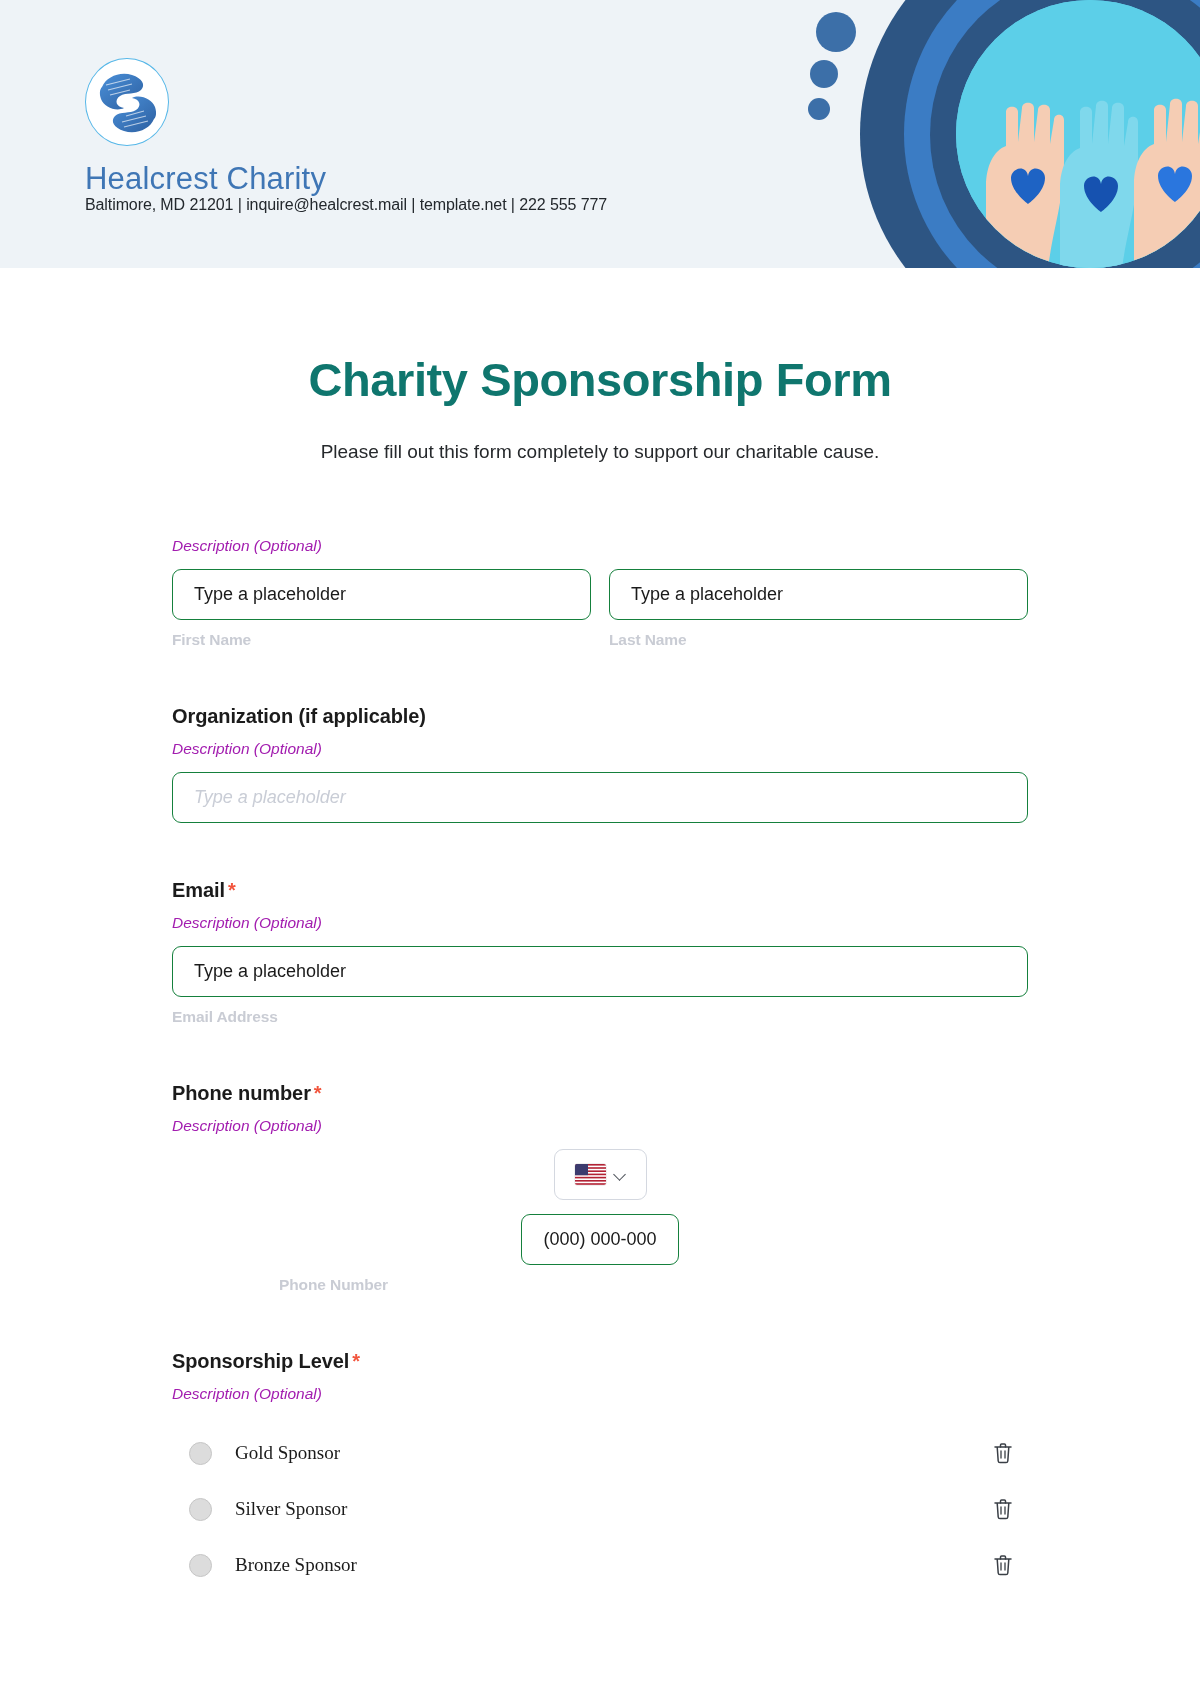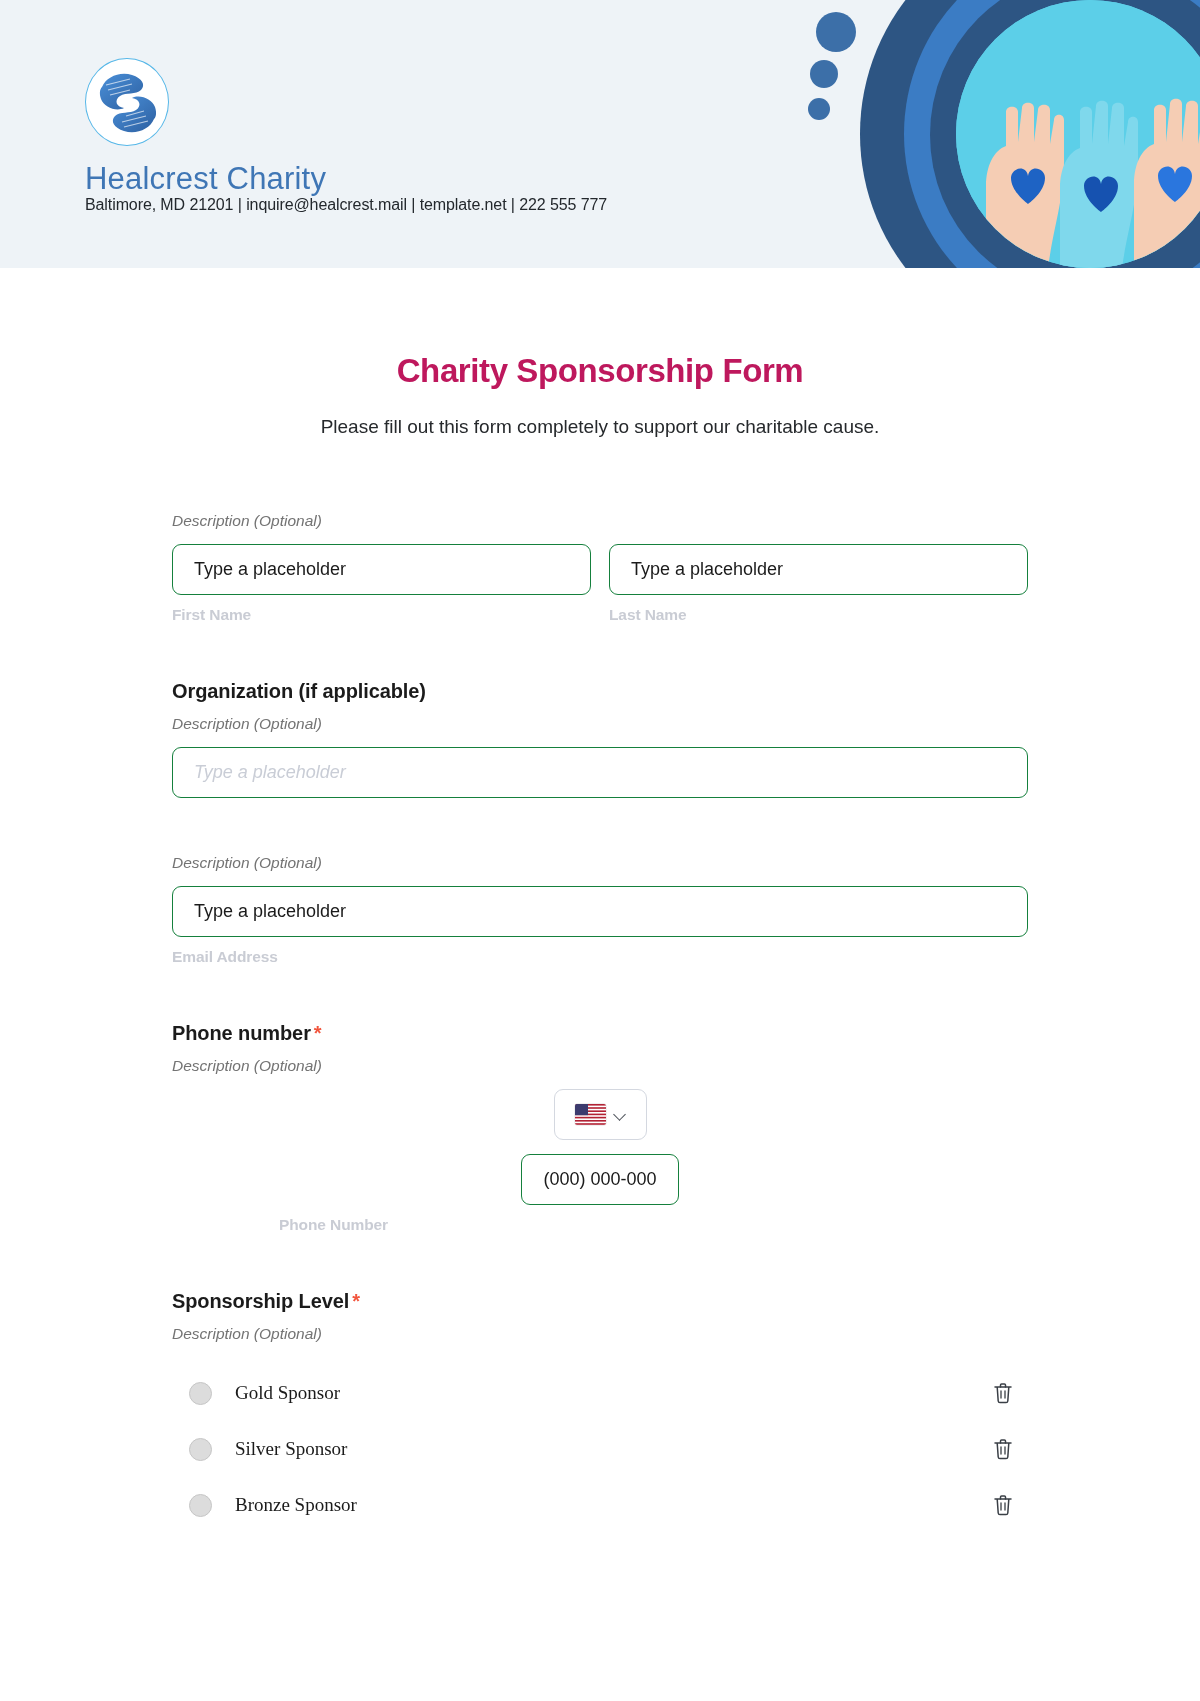--- a/index.html
+++ b/index.html
@@ -80,28 +80,28 @@
   
   .page {
     width: 1200px;
     padding-top: 84px;
   }
   .form-wrap {
     width: 856px;
     margin: 0 auto;
   }
   .form-title {
-    font-size: 33px;
+    font-size: 47px;
     font-weight: 700;
     text-align: center;
-    color: #be185d;
+    color: #0f766e;
     letter-spacing: -0.4px;
   }
   .form-sub {
-    margin-top: 26px;
+    margin-top: 34px;
     font-size: 19px;
     text-align: center;
     color: #26292c;
     font-weight: 400;
   }
 
   .field { margin-top: 56px; }
   .field.first { margin-top: 74px; }
 
   .field-label {
@@ -109,21 +109,21 @@
     font-weight: 700;
     color: #1b1b1b;
     letter-spacing: -0.1px;
   }
   .req { color: #f2553d; font-weight: 700; margin-left: 3px; }
 
   .field-desc {
     margin-top: 12px;
     font-size: 15.5px;
     font-style: italic;
-    color: #737373;
+    color: #a21caf;
     font-weight: 400;
   }
 
   .row { display: flex; gap: 18px; margin-top: 14px; }
   .col { flex: 1; min-width: 0; }
 
   .input {
     width: 100%;
     height: 51px;
     border: 1px solid #15803d;
@@ -300,20 +300,23 @@
       <div class="row">
         <div class="col">
           <div class="input">
             <span class="ph">Type a placeholder</span>
           </div>
         </div>
       </div>
     </div>
 
     <div class="field">
+      <div class="field-label">
+        <span>Email</span><span class="req">*</span>
+      </div>
       <div class="field-desc">Description (Optional)</div>
       <div class="row">
         <div class="col">
           <div class="input">
             <span class="val">Type a placeholder</span>
           </div>
           <div class="sublabel">Email Address</div>
         </div>
       </div>
     </div>

